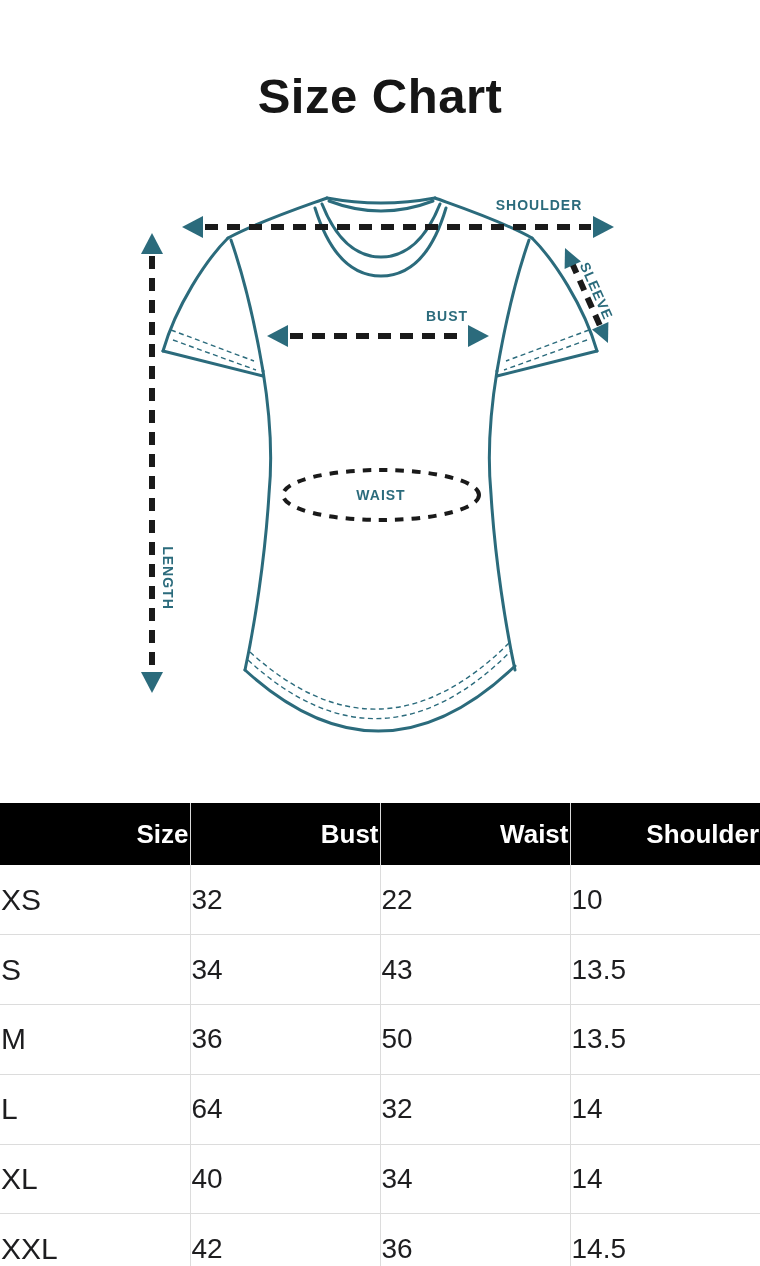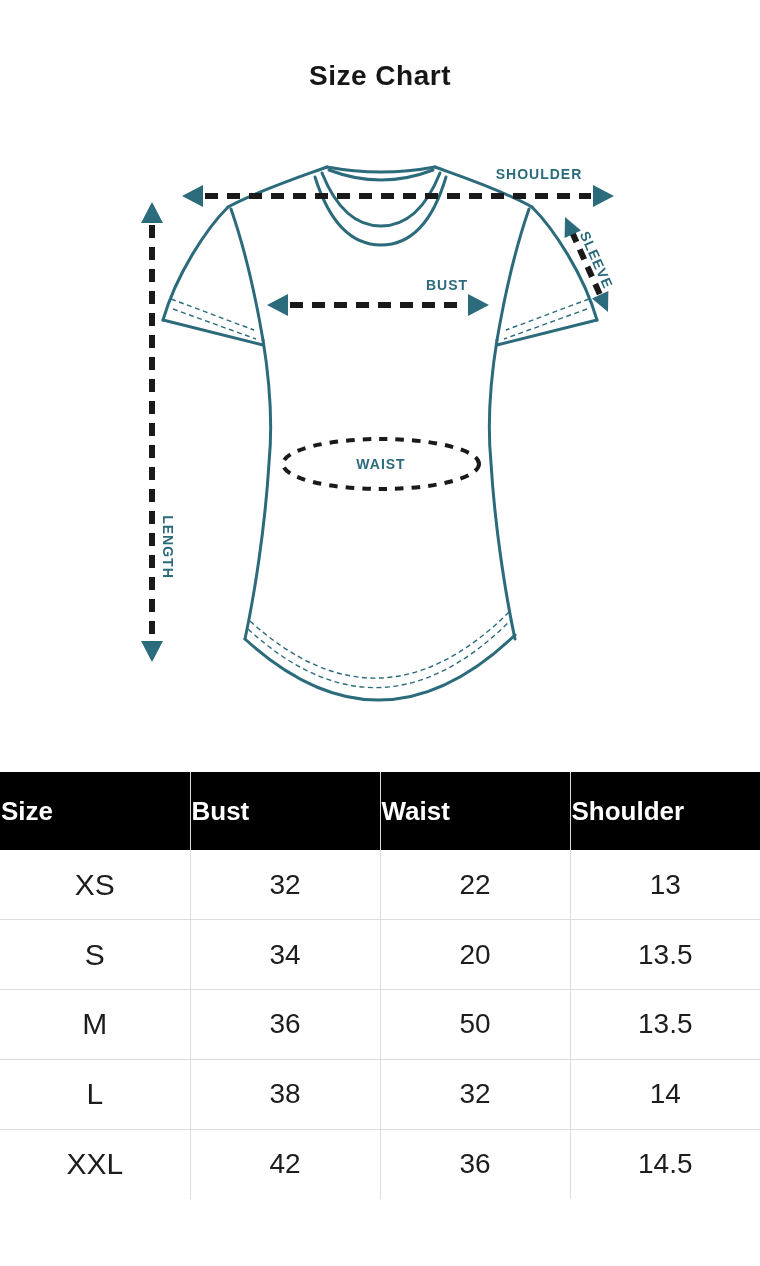--- a/index.html
+++ b/index.html
@@ -5,23 +5,23 @@
   * { box-sizing: border-box; }
   html, body { margin: 0; padding: 0; }
   body {
     width: 760px;
     height: 1266px;
     background: #ffffff;
     font-family: "Liberation Sans", sans-serif;
     overflow: hidden;
   }
   h1.page-title {
-    margin: 2px;
+    margin: 12px;
     padding-top: 60px;
-    font-size: 28px;
+    font-size: 49px;
     line-height: 1.0;
     font-weight: 700;
     color: #161616;
     text-align: center;
     letter-spacing: 0.5px;
   }
   .diagram-wrap { margin-top: 37px; }
   svg.size-diagram { display: block; }
 
   .shirt-line {
@@ -62,32 +62,32 @@
   table.size-table {
     width: 100%;
     border-collapse: collapse;
     table-layout: fixed;
   }
   table.size-table th {
     background: #000000;
     color: #ffffff;
     font-size: 26px;
     font-weight: 700;
-    height: 78px;
-    text-align: left;
+    height: 62px;
+    text-align: right;
     vertical-align: middle;
     border-left: 1px solid #d9d9d9;
   }
   table.size-table th:first-child { border-left: none; }
   table.size-table td {
     height: 69.8px;
     font-size: 28px;
     font-weight: 400;
     color: #1d1d1f;
-    text-align: center;
+    text-align: left;
     vertical-align: middle;
     border-top: 1px solid #dcdcdc;
     border-left: 1px solid #dcdcdc;
   }
   table.size-table td:first-child { border-left: none; }
   table.size-table tbody tr:first-child td { border-top: none; }
   table.size-table td.size-col { font-size: 30px; }
 </style>
 </head>
 <body>
@@ -168,38 +168,44 @@
         <th>Bust</th>
         <th>Waist</th>
         <th>Shoulder</th>
       </tr>
     </thead>
     <tbody>
       <tr>
         <td class="size-col">XS</td>
         <td>32</td>
         <td>22</td>
-        <td>13</td>
+        <td>10</td>
       </tr>
       <tr>
         <td class="size-col">S</td>
         <td>34</td>
-        <td>20</td>
+        <td>43</td>
         <td>13.5</td>
       </tr>
       <tr>
         <td class="size-col">M</td>
         <td>36</td>
         <td>50</td>
         <td>13.5</td>
       </tr>
       <tr>
         <td class="size-col">L</td>
-        <td>38</td>
+        <td>64</td>
         <td>32</td>
+        <td>14</td>
+      </tr>
+      <tr>
+        <td class="size-col">XL</td>
+        <td>40</td>
+        <td>34</td>
         <td>14</td>
       </tr>
       <tr>
         <td class="size-col">XXL</td>
         <td>42</td>
         <td>36</td>
         <td>14.5</td>
       </tr>
     </tbody>
   </table>

